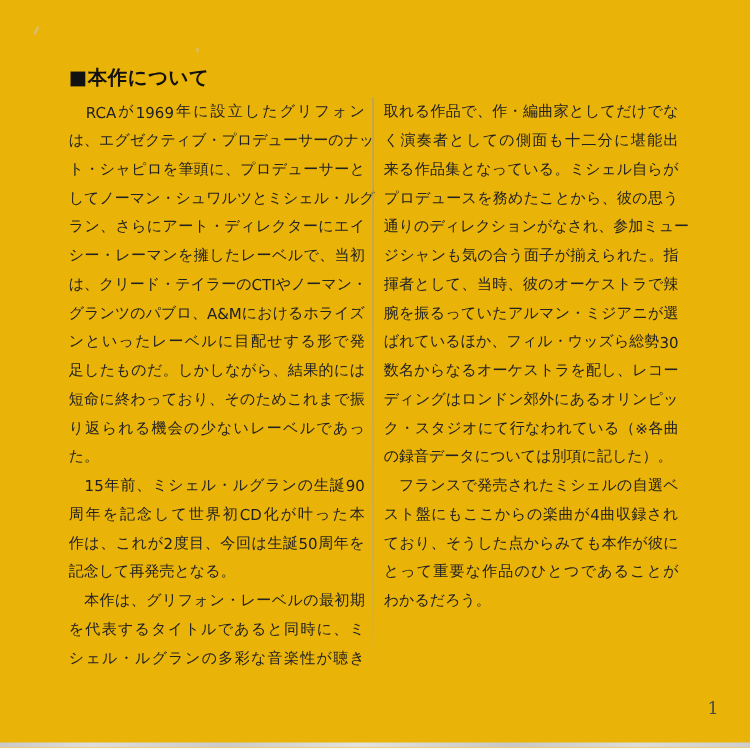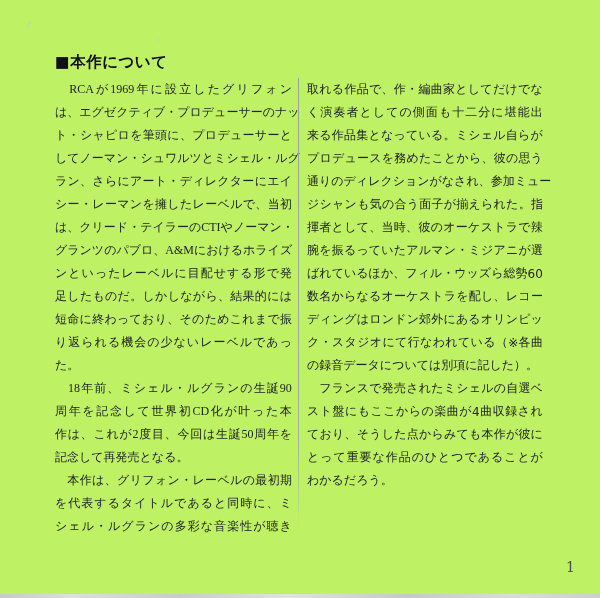--- a/index.html
+++ b/index.html
@@ -5,40 +5,40 @@
   html,body{margin:0;padding:0;}
   body{
     width:600px;height:598px;
     background:#f2f2f0;
     font-family:"DejaVu Sans",sans-serif;
     overflow:hidden;
   }
   .page{
     position:relative;
     width:600px;height:598px;
-    background:#bef264;
+    background:#eab308;
     color:#1e1e1e;
   }
   .heading{
     position:absolute;
     left:55px;top:50px;
     margin:0;
     font-size:15.5px;
     font-weight:bold;
     letter-spacing:0.5px;
     line-height:25px;
     color:#111;
   }
   .col{
     position:absolute;
     top:78px;
     font-size:12px;
     color:#222;
   }
-  .col-left{left:55px;width:237px;font-family:Liberation Serif, serif;}
+  .col-left{left:55px;width:237px;}
   .col-right{left:307px;width:236px;}
   .line{
     display:flex;
     justify-content:space-between;
     align-items:center;
     height:23px;
     white-space:nowrap;
   }
   .line.end{justify-content:flex-start;}
   .line span{display:inline-block;}
@@ -325,21 +325,21 @@
         <span>で</span>
         <span>あ</span>
         <span>っ</span>
       </div>
       <div class="line end">
         <span>た</span>
         <span>。</span>
       </div>
       <div class="line">
         <span>　</span>
-        <span>18</span>
+        <span>15</span>
         <span>年</span>
         <span>前</span>
         <span>、</span>
         <span>ミ</span>
         <span>シ</span>
         <span>ェ</span>
         <span>ル</span>
         <span>・</span>
         <span>ル</span>
         <span>グ</span>
@@ -649,21 +649,21 @@
         <span>フ</span>
         <span>ィ</span>
         <span>ル</span>
         <span>・</span>
         <span>ウ</span>
         <span>ッ</span>
         <span>ズ</span>
         <span>ら</span>
         <span>総</span>
         <span>勢</span>
-        <span>60</span>
+        <span>30</span>
       </div>
       <div class="line">
         <span>数</span>
         <span>名</span>
         <span>か</span>
         <span>ら</span>
         <span>な</span>
         <span>る</span>
         <span>オ</span>
         <span>ー</span>

